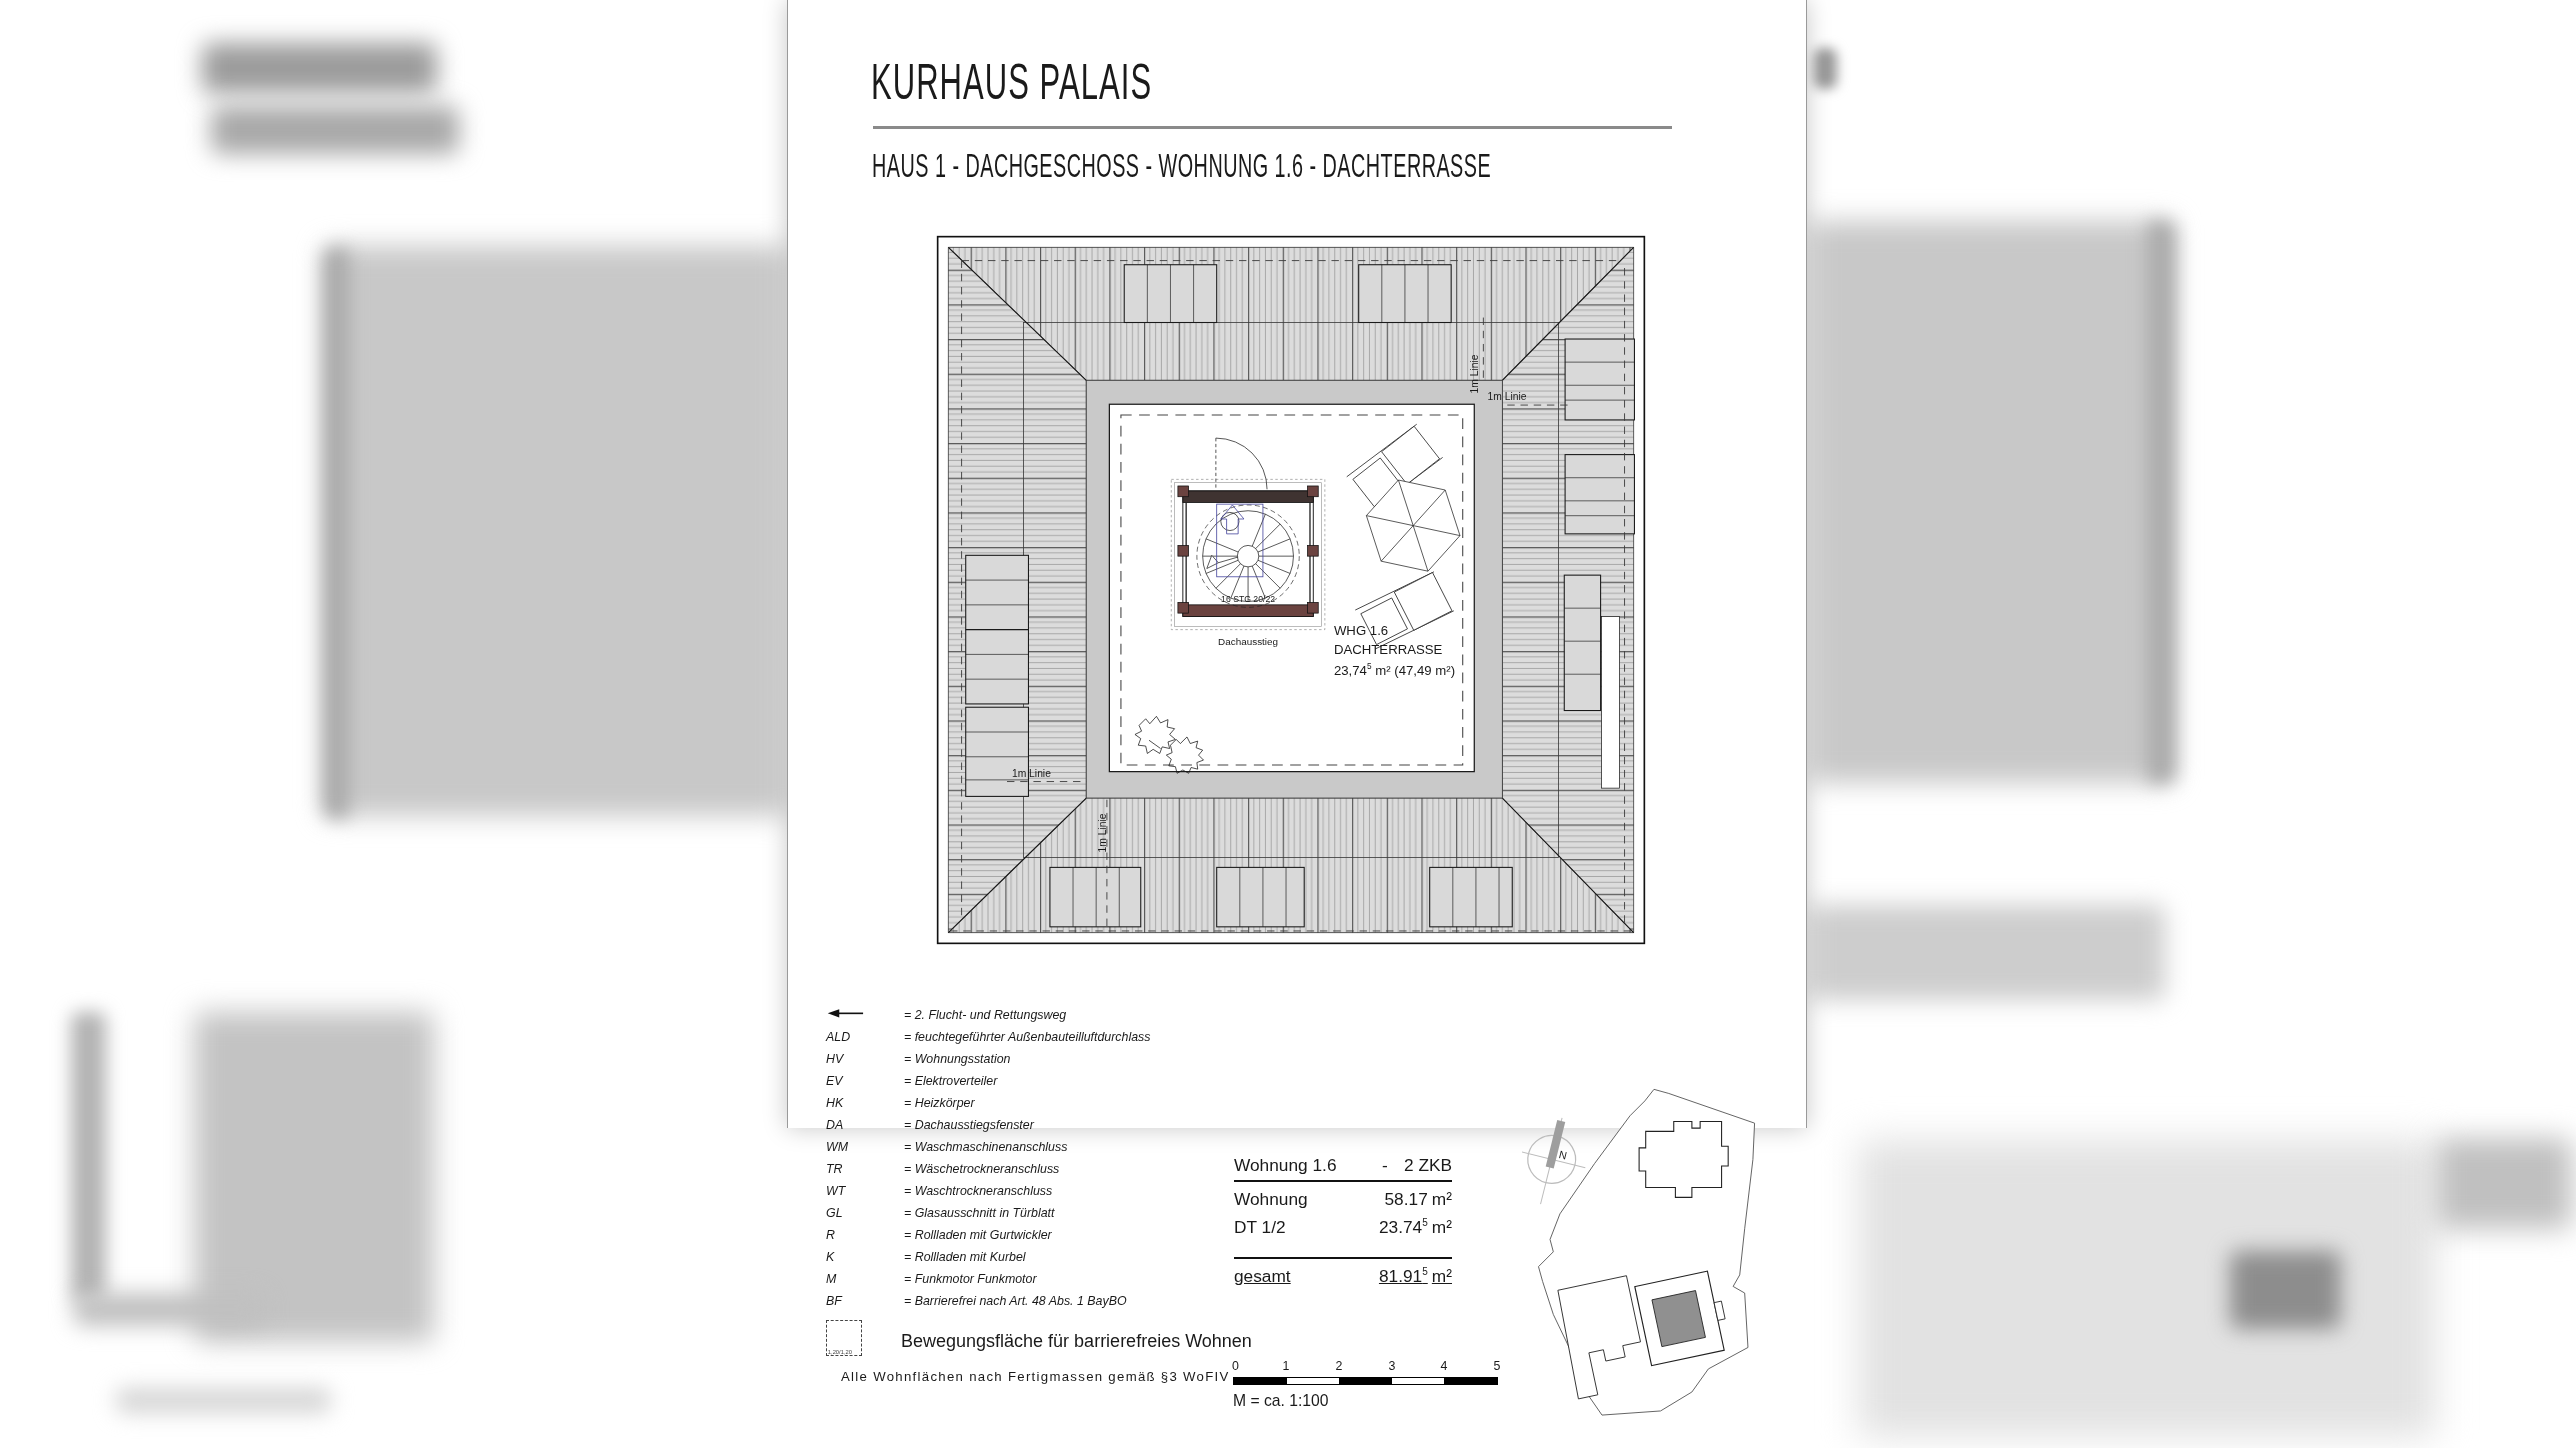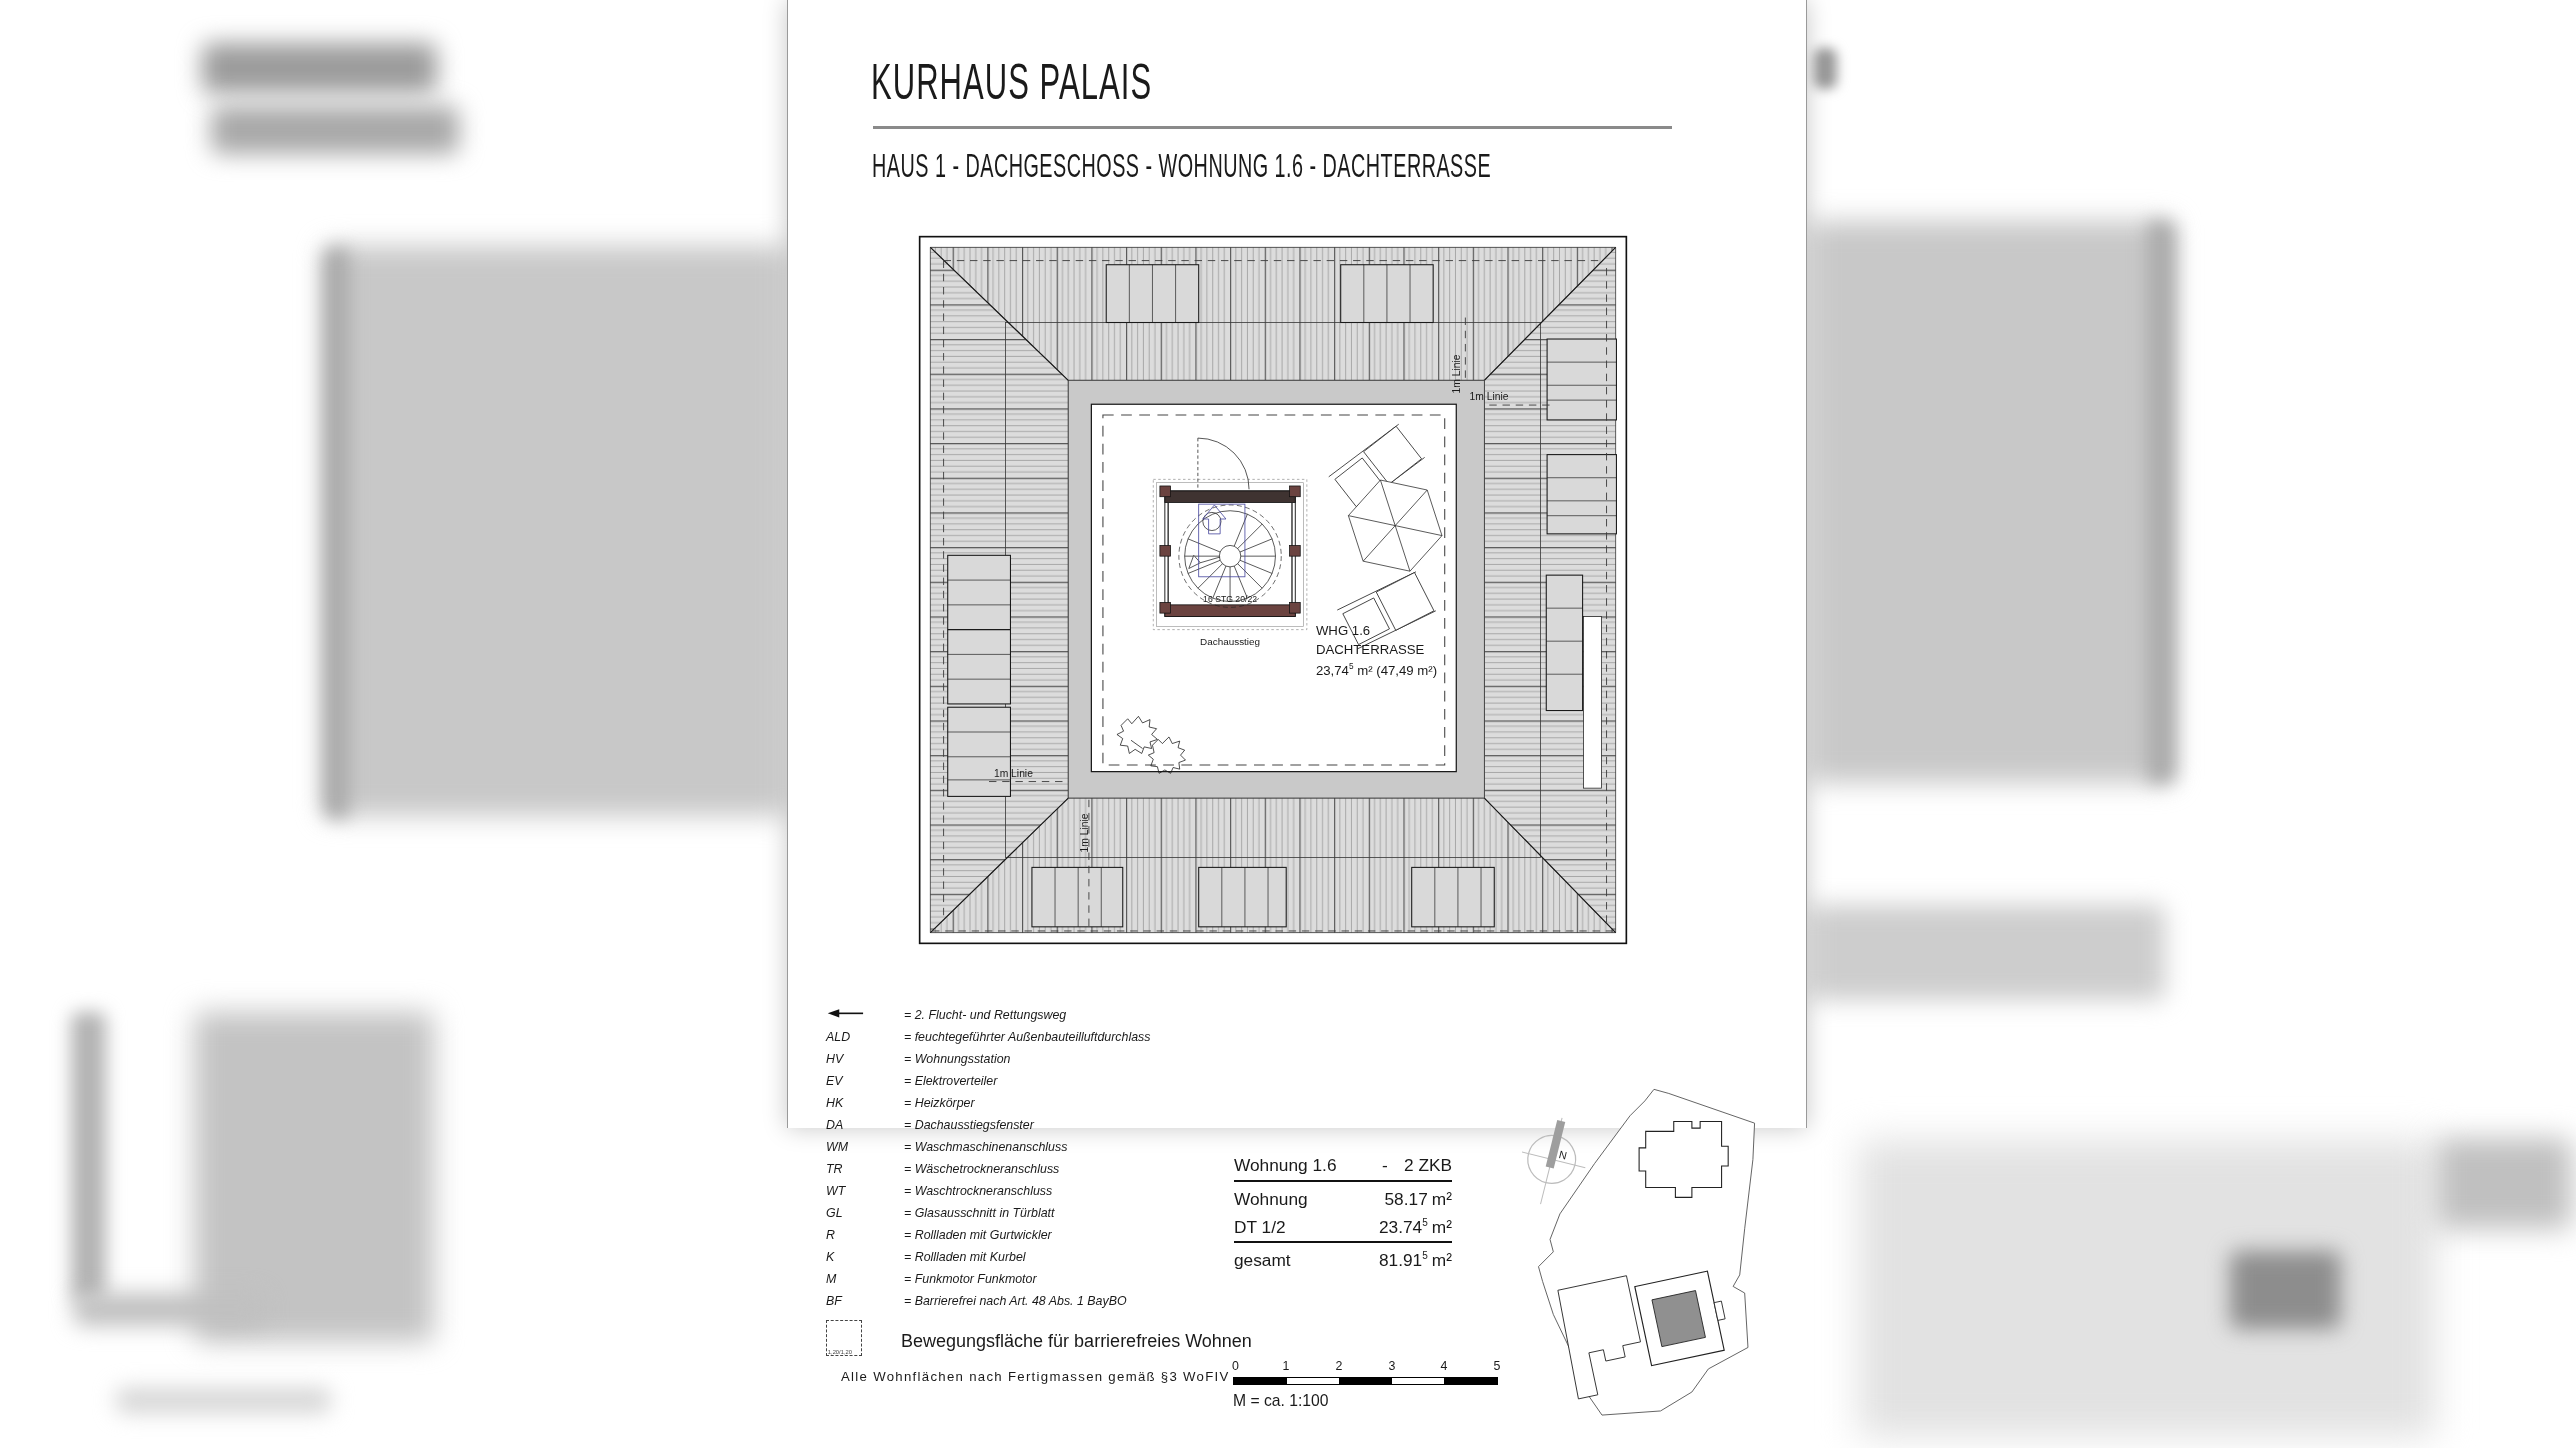--- a/index.html
+++ b/index.html
@@ -7,41 +7,41 @@
               font-family:"Liberation Sans", sans-serif; color:#1a1a1a; }
   .stage { position:absolute; inset:0; }
   .bg-blob { position:absolute; border-radius:8.3px; }
   .page { position:absolute; left:787px; top:0; width:1020px; height:1128px; background:#fff;
           box-shadow:0 0 23px rgba(0,0,0,.22); border-left:0.8px solid #9a9a9a; border-right:0.8px solid #9a9a9a; }
   .title { position:absolute; left:83px; top:53px; font-size:50px; letter-spacing:1.7px;
            transform:scaleX(.62); transform-origin:left top; white-space:nowrap; }
   .rule { position:absolute; left:85px; top:126px; width:799px; height:2.5px; background:#8a8a8a; }
   .subtitle { position:absolute; left:84px; top:147px; font-size:33px; letter-spacing:0.8px;
               transform:scaleX(.60); transform-origin:left top; white-space:nowrap; }
-  .plan-wrap { position:absolute; left:130px; top:235px; width:710px; height:710px; }
+  .plan-wrap { position:absolute; left:148px; top:235px; width:710px; height:710px; }
   .legend { position:absolute; left:38px; top:1004px; font-size:12.4px; }
   .legend-row { display:flex; height:22px; align-items:center;font-style:italic; }
   .legend-abbr { width:78px; flex:none; }
   .legend-def { white-space:nowrap; }
   .bf-square { position:absolute; left:38px; top:1320px; width:36px; height:36px;
                border:1.7px dashed #444; }
   .bf-dim { position:absolute; left:0.8px; bottom:0px; font-size:5.8px; color:#444; white-space:nowrap; }
   .bf-label { position:absolute; left:113px; top:1331px; font-size:18px; white-space:nowrap; }
   .wofiv { position:absolute; left:53px; top:1369px; font-size:13.2px; letter-spacing:1.3px; white-space:nowrap; }
   .area-table { position:absolute; left:446px; top:1155px; width:218px; font-size:17.3px; }
   .at-header { display:flex; align-items:flex-end; padding-bottom:4.1px; border-bottom:2.1px solid #111; }
   .at-name { flex:1; }
   .at-dash { width:28px; text-align:center; }
   .at-type { width:53px; text-align:right; }
   .at-row { display:flex; align-items:baseline; padding-top:7px; }
   .at-label { flex:1; }
   .at-val { text-align:right; white-space:nowrap; }
   .at-val sup { font-size:10px; }
   .at-unit { margin-left:4.1px; }
-  .at-total { border-top:2.1px solid #111; margin-top:3px; }
+  .at-total { border-top:2.1px solid #111; margin-top:19px;text-decoration:underline; }
   .scalebar { position:absolute; left:445px; top:1359px; width:266px; height:50px; }
   .sb-num { position:absolute; top:0; font-size:12.4px; transform:translateX(-50%); }
   .sb-bar { position:absolute; top:18px; left:0; height:8.3px; width:265px; border:0.8px solid #000; display:flex; }
   .sb-seg { height:100%; flex:1; border-right:0.8px solid #000; }
   .sb-seg:last-child { border-right:none; }
   .sb-caption { position:absolute; top:33px; left:0; font-size:15.7px; }
   .site-wrap { position:absolute; left:734px; top:1067px; }
   svg text { font-family:"Liberation Sans", sans-serif; fill:#1a1a1a; }
 </style>
 </head>

